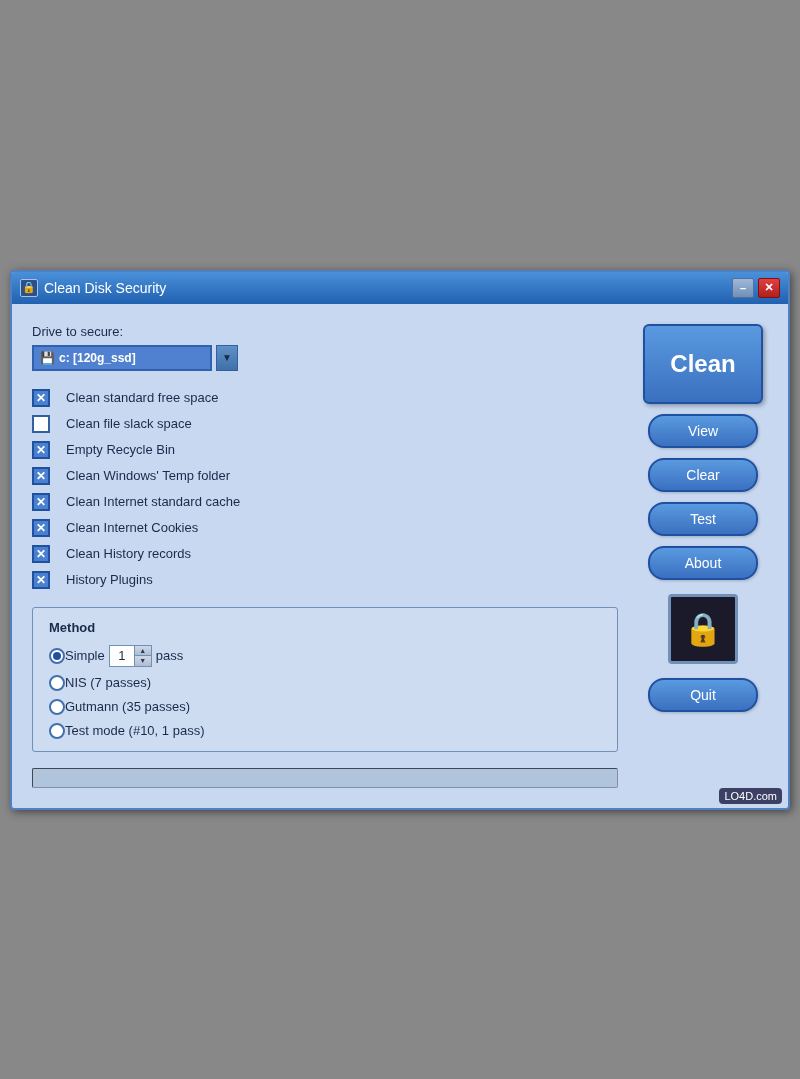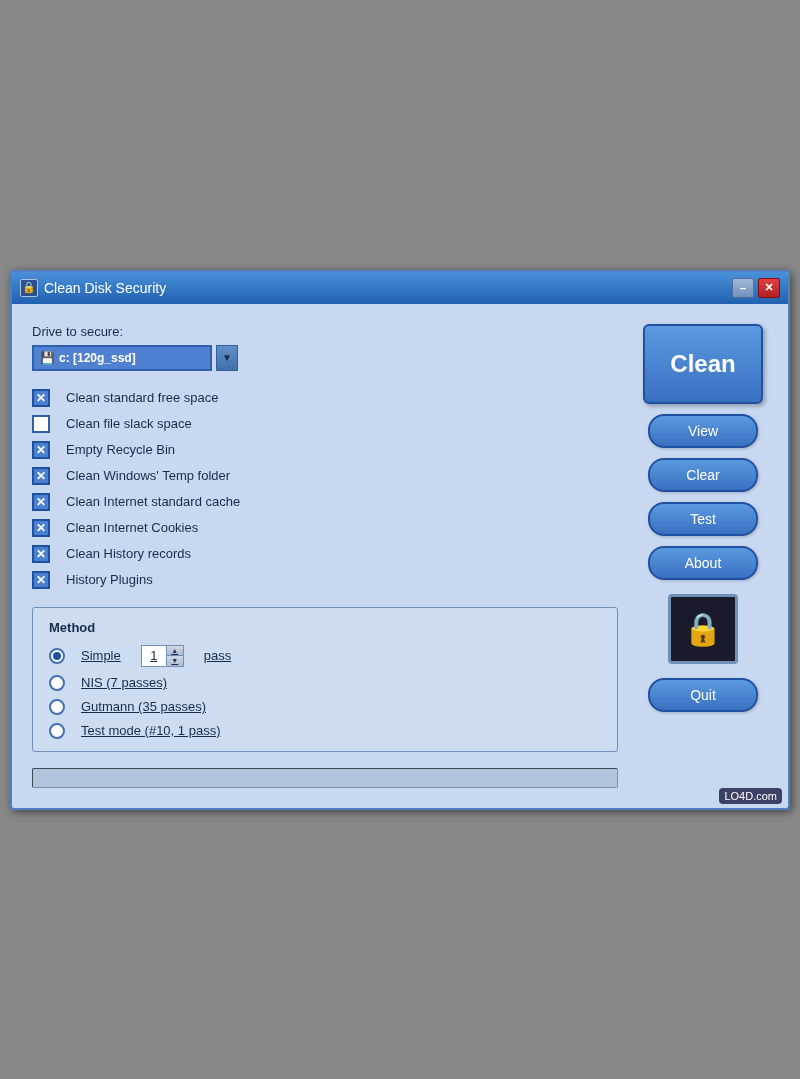--- a/index.html
+++ b/index.html
@@ -169,25 +169,24 @@
     }
     .method-legend {
       font-size: 13px;
       color: #1a2a4a;
       margin-bottom: 10px;
       font-weight: bold;
     }
     .radio-item {
       display: flex;
       align-items: center;
-      gap: 16px;
+      gap: 0;
       font-size: 13px;
       color: #1a2a4a;
       margin-bottom: 8px;
-      text-decoration: underline;
     }
     .radio-item:last-child { margin-bottom: 0; text-align: right; }
     .rb {
       width: 16px;
       height: 16px;
       border-radius: 50%;
       border: 2px solid #4070b0;
       background: white;
       display: flex;
       align-items: center;

